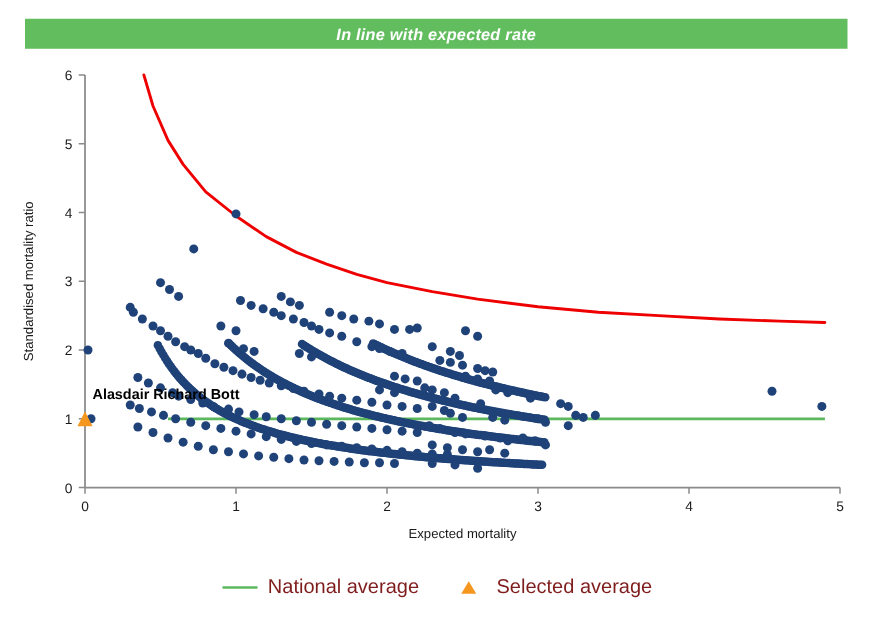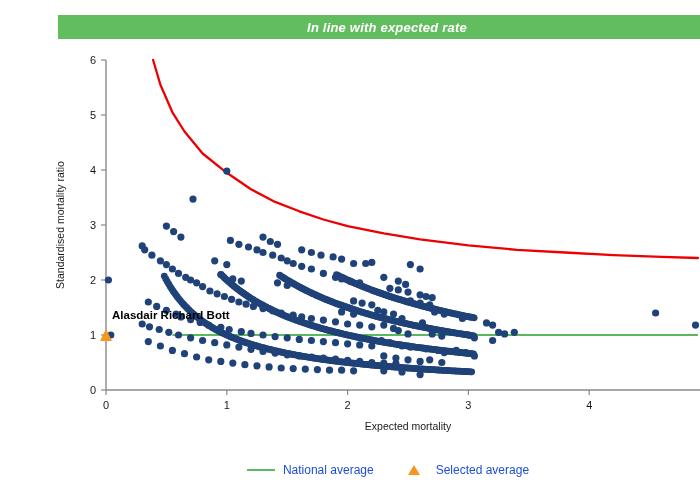--- a/index.html
+++ b/index.html
@@ -10,21 +10,20 @@
     width: 700px;
     height: 500px;
     background: #ffffff;
     font-family: "Liberation Sans", sans-serif;
     overflow: hidden;
   }
   #root {
     position: relative;
     width: 624px;
     height: 500px;
-    margin-left: 38px;
   }
   
   .banner {
     position: absolute;
     left: 20px;
     top: 15px;
     width: 658px;
     height: 24px;
     background: #62bd5f;
     display: flex;
@@ -85,22 +84,22 @@
     align-items: center;
     justify-content: center;
     gap: 26px;
   }
   .legend-item {
     display: flex;
     align-items: center;
     gap: 8px;
   }
   .legend-label {
-    font-size: 12px;
-    color: #1d4ed8;
+    font-size: 16px;
+    color: #7f1d1d;
     white-space: nowrap;
   }
   .swatch-line {
     display: inline-block;
     width: 28px;
     height: 0;
     border-top-width: 2.4px;
     border-top-style: solid;
   }
   .swatch-dot {

